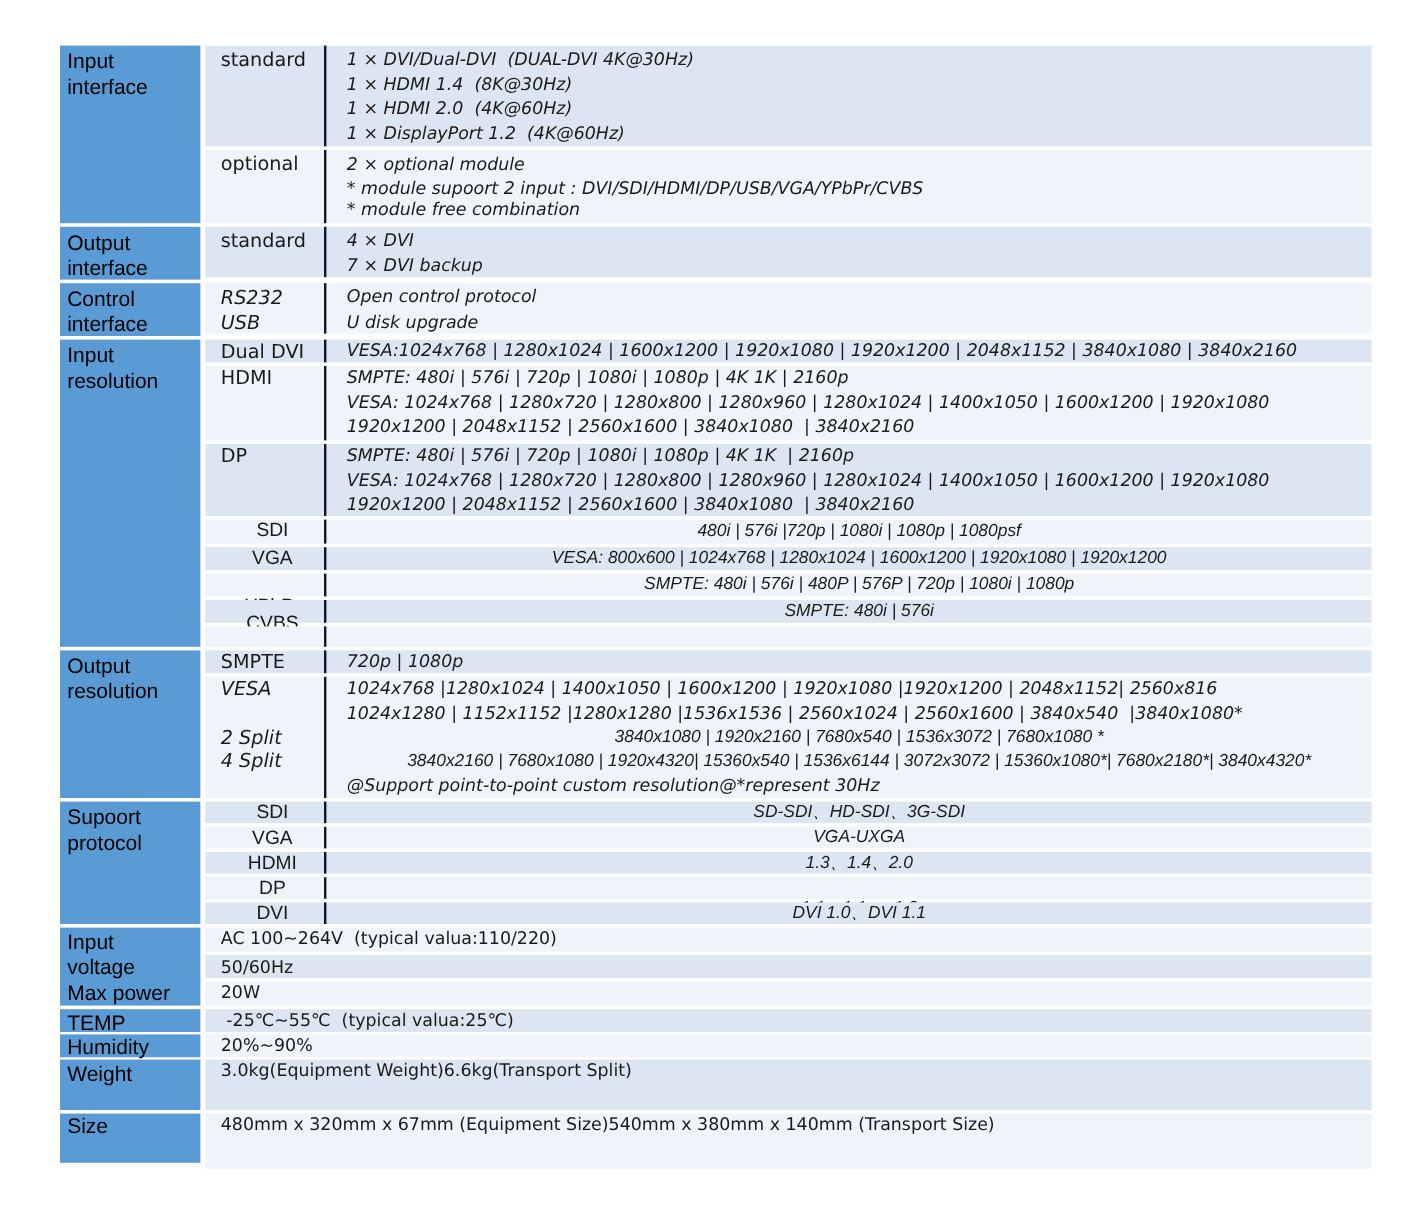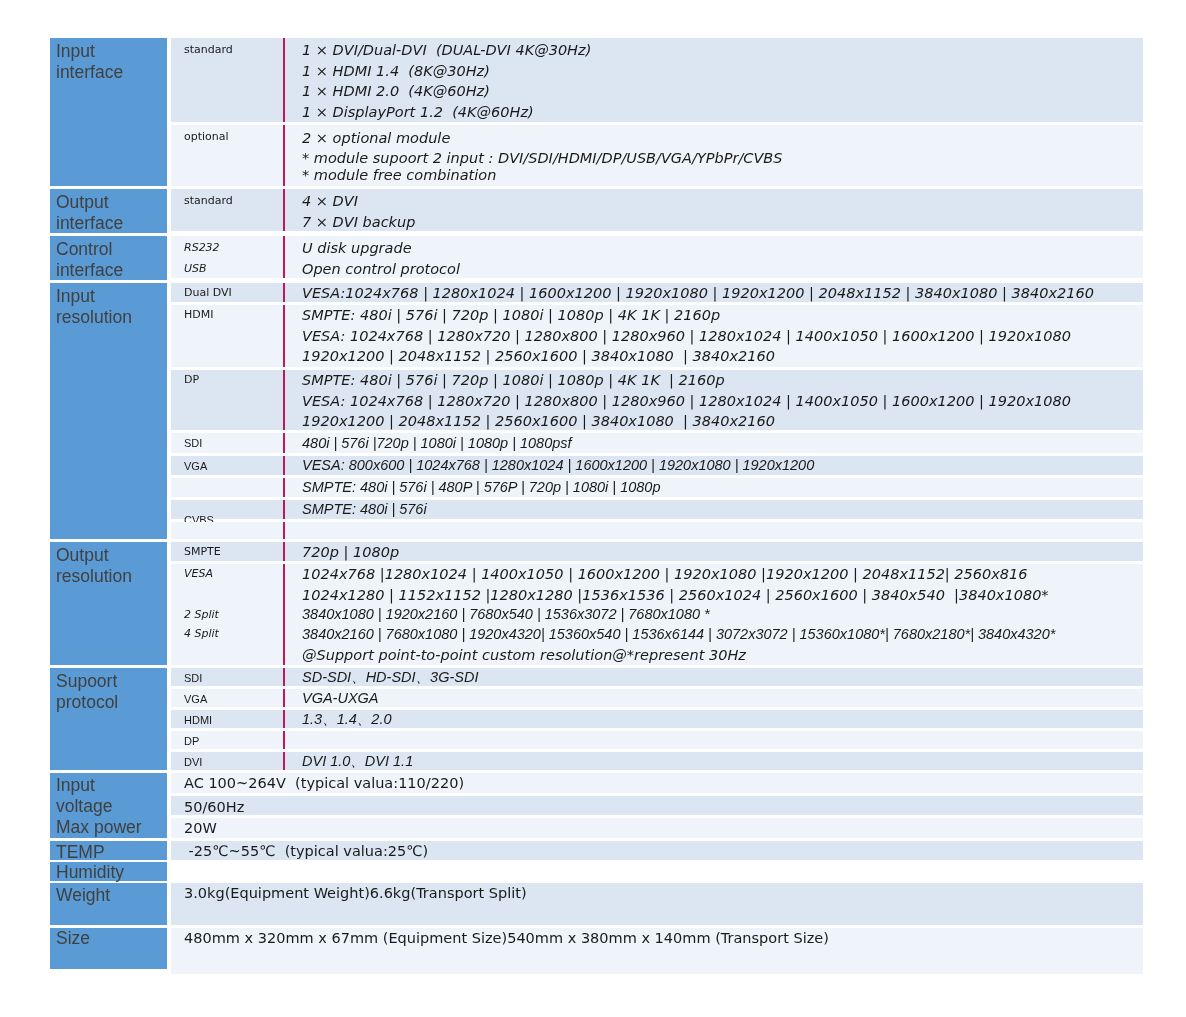--- a/index.html
+++ b/index.html
@@ -1,29 +1,29 @@
 <!DOCTYPE html>
 <html><head>
 <meta charset="utf-8">
 <style>
   html, body { margin: 0; padding: 0; background: #ffffff; }
   body { width: 1186px; height: 1017px; position: relative; font-family: "DejaVu Sans", sans-serif; color: #1a1a1a; overflow: hidden; }
   .table { position: absolute; left: 50px; top: 38px; width: 1093px; }
   .sec { display: flex; margin-bottom: 3px; }
-  .lab { width: 117px; background: #5b9bd5; color: #404040; font-family: "Liberation Sans", sans-serif; font-size: 17.5px; line-height: 20.5px; padding: 3px 0 0 6px; box-sizing: border-box; flex-shrink: 0; }
+  .lab { width: 117px; background: #5b9bd5; color: #000000; font-family: "Liberation Sans", sans-serif; font-size: 17.5px; line-height: 20.5px; padding: 3px 0 0 6px; box-sizing: border-box; flex-shrink: 0; }
   .body { flex: 1; margin-left: 4px; display: flex; flex-direction: column; }
   .row { display: flex; margin-bottom: 3px; }
   .row:last-child { margin-bottom: 0; }
   .row.a { background: #dce5f2; }
   .row.b { background: #eff4fb; }
-  .sub { width: 114px; padding: 2px 0 0 13px; box-sizing: border-box; font-size: 11px; line-height: 20.5px; border-right: 2px solid #be185d; flex-shrink: 0; }
+  .sub { width: 101px; padding: 2px 0 0 13px; box-sizing: border-box; font-size: 16px; line-height: 20.5px; border-right: 2px solid #0f172a; flex-shrink: 0; }
   .val { flex: 1; padding: 2px 0 0 17px; box-sizing: border-box; font-size: 14.5px; line-height: 20.5px; }
   .val .ln, .sub .ln { display: block; white-space: pre; font-style: italic; }
   .full { flex: 1; padding: 2px 0 0 13px; font-size: 14.5px; line-height: 20.5px; white-space: pre; }
-  .cn { font-family: "Liberation Sans", sans-serif; }
+  .cn { font-family: "Liberation Sans", sans-serif; text-align: center; }
 </style>
 </head>
 <body>
 
 <div class="table">
 
   <div class="sec">
     <div class="lab">
       <span class="ln" style="display:block">Input</span>
       <span class="ln" style="display:block">interface</span>
@@ -70,22 +70,22 @@
       <span style="display:block">Control</span>
       <span style="display:block">interface</span>
     </div>
     <div class="body">
       <div class="row b" style="height:42px">
         <div class="sub">
           <span class="ln">RS232</span>
           <span class="ln">USB</span>
         </div>
         <div class="val">
+          <span class="ln">Open control protocol</span>
           <span class="ln">U disk upgrade</span>
-          <span class="ln">Open control protocol</span>
         </div>
       </div>
     </div>
   </div>
 
   <div class="sec">
     <div class="lab">
       <span style="display:block">Input</span>
       <span style="display:block">resolution</span>
     </div>
@@ -235,20 +235,25 @@
     <div class="lab" style="height:19px; padding-top:0; line-height:22px">TEMP</div>
     <div class="body">
       <div class="row a" style="height:19px">
         <div class="full" style="padding-top:0; line-height:20px"> -25℃~55℃  (typical valua:25℃)</div>
       </div>
     </div>
   </div>
 
   <div class="sec" style="margin-bottom:2px">
     <div class="lab" style="height:19px; padding-top:0; line-height:20px">Humidity</div>
+    <div class="body">
+      <div class="row b" style="height:19px">
+        <div class="full" style="padding-top:0; line-height:20px">20%~90%</div>
+      </div>
+    </div>
   </div>
 
   <div class="sec">
     <div class="lab" style="height:42px; padding-top:2px">Weight</div>
     <div class="body">
       <div class="row a" style="height:42px">
         <div class="full" style="padding-top:0; line-height:21px"><span class="ln">3.0kg(Equipment Weight)</span><span class="ln">6.6kg(Transport Split)</span></div>
       </div>
     </div>
   </div>

